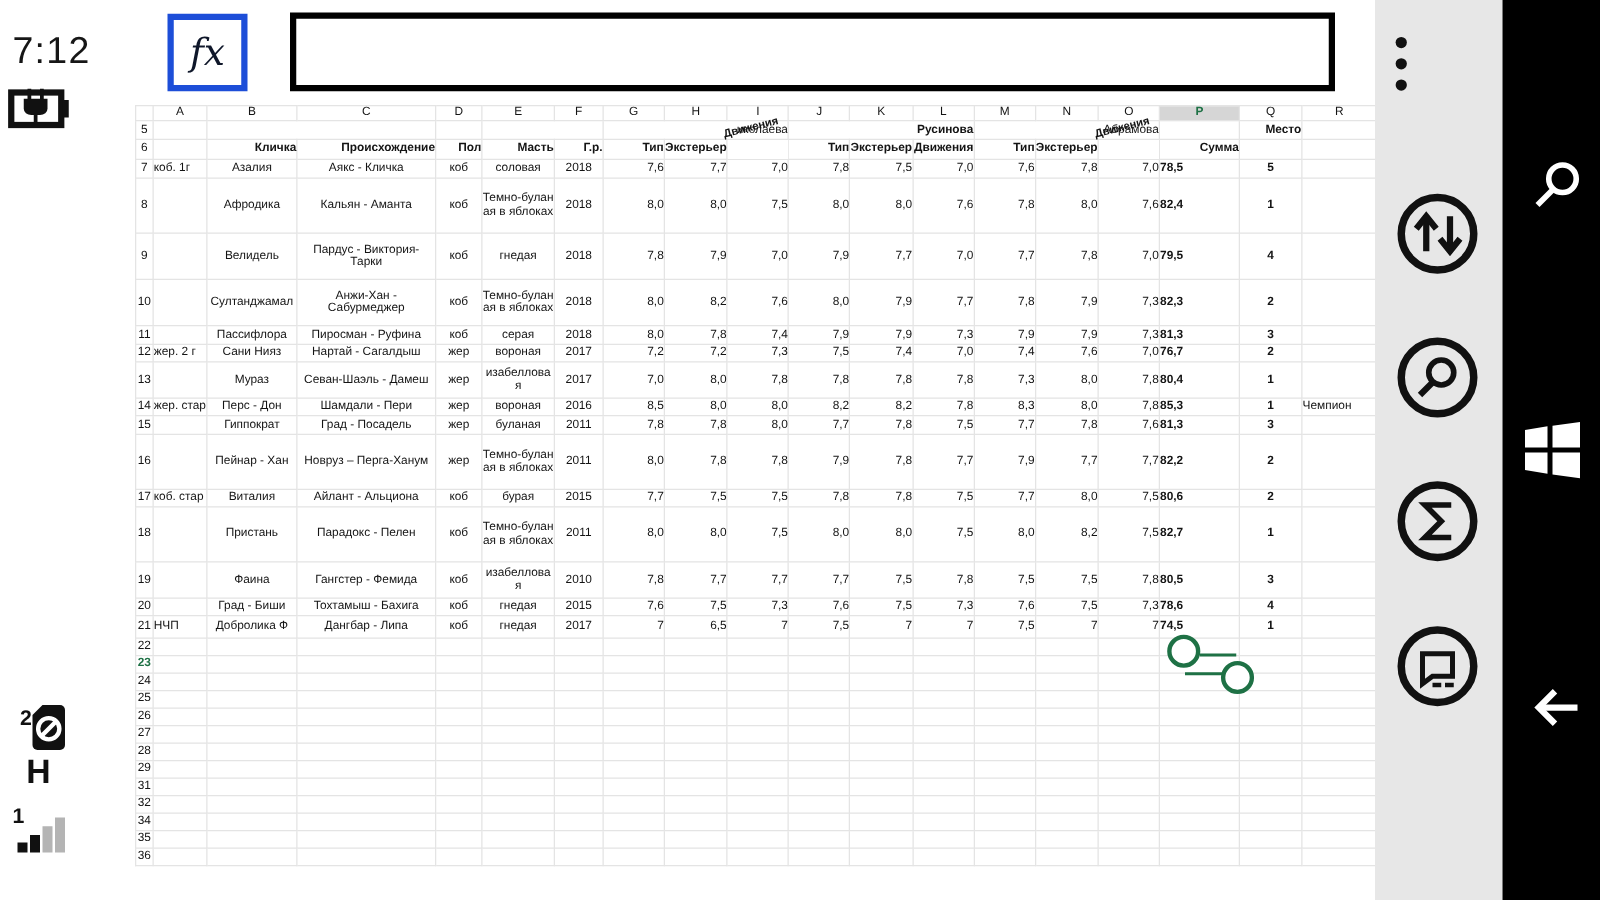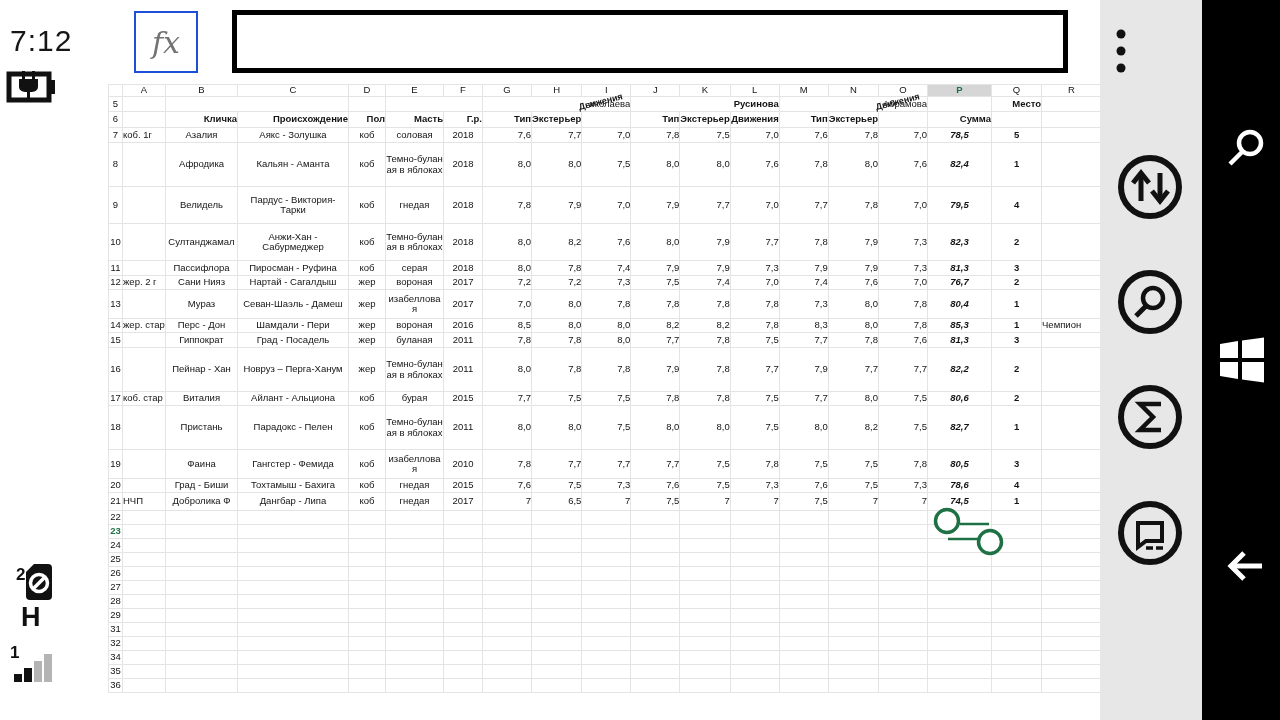--- a/index.html
+++ b/index.html
@@ -6,39 +6,39 @@
   html,body { width:1280px; height:720px; background:#fff; overflow:hidden;
               font-family:"Liberation Sans", sans-serif; }
   #stage { position:relative; width:1280px; height:720px; background:#fff; }
 
   
   .time { position:absolute; left:10px; top:24px; font-size:30px; color:#161616; letter-spacing:1px; }
   .svgicon { position:absolute; }
 
   
   .fxbox { position:absolute; left:134px; top:11px; width:64px; height:62px;
-           border:2px solid #1d4ed8; background:#fff; display:flex; align-items:center; justify-content:center;
-           font-family:"DejaVu Serif", serif; font-style:italic; font-size:30px; color:#737373; }
+           border:5px solid #1d4ed8; background:#fff; display:flex; align-items:center; justify-content:center;
+           font-family:"DejaVu Serif", serif; font-style:italic; font-size:30px; color:#0f172a; }
   .fbar  { position:absolute; left:232px; top:10px; width:836px; height:63px;
            border:5px solid #000; background:#fff; font-size:16px; padding:4px; color:#111; }
 
   
   #sheet { position:absolute; left:108px; top:84px; }
   table.grid { border-collapse:collapse; table-layout:fixed; }
   table.grid td, table.grid th { padding:0; font-size:9.5px; color:#141414; vertical-align:middle;
            border:1px solid #e4e4e4; background:#fff; line-height:1.08; }
   th.ch { font-size:8.5px; font-weight:400; color:#8f8f8f; text-align:center; border:1px solid #d6d6d6; height:12px; }
   th.ch.sel { background:#d6d6d6; color:#1e7145; font-weight:bold; }
   td.rn { font-size:8.5px; color:#8f8f8f; text-align:center; }
   td.rn.sel { color:#1e7145; font-weight:bold; }
   td.blk { border:1.5px solid #000; }
   td.cat { text-align:left; padding-left:2px; white-space:nowrap; overflow:hidden; }
   td.ctr { text-align:center; }
   td.num { text-align:right; vertical-align:bottom; padding-right:3px; padding-bottom:1px; }
-  td.sum { text-align:center; vertical-align:bottom; padding-right:2px; padding-bottom:1px; font-weight:bold; font-size:10px;font-style:italic; }
+  td.sum { text-align:left; vertical-align:bottom; padding-right:2px; padding-bottom:1px; font-weight:bold; font-size:10px; }
   td.place { text-align:center; color:#d40000; font-weight:bold; }
   td.wrap { text-align:center; overflow:hidden; }
   td.colr { word-break:break-all;margin-top:20px; }
   td.note { text-align:left; padding-left:2px; white-space:nowrap; overflow:hidden; }
   td.hjl { text-align:right; padding-left:2px; font-weight:normal; white-space:nowrap; overflow:hidden; }
   td.hjc { text-align:right; font-weight:bold; }
   td.rel { position:relative; overflow:visible; }
   .rot { position:absolute; left:-3px; top:-9px; transform:rotate(-14deg); transform-origin:left center;
          font-weight:bold; font-size:9px; white-space:nowrap; color:#141414; }
 
@@ -167,21 +167,21 @@
               <div class="rot">Движения</div>
             </td>
             <td class="blk hjc">Сумма</td>
             <td class="blk hjc"></td>
             <td></td>
           </tr>
           <tr style="height:15px">
             <td class="rn">7</td>
             <td class="cat">коб. 1г</td>
             <td class="blk ctr wrap">Азалия</td>
-            <td class="blk ctr wrap">Аякс - Золушка</td>
+            <td class="blk ctr wrap">Аякс - Кличка</td>
             <td class="blk ctr">коб</td>
             <td class="blk ctr wrap colr">соловая</td>
             <td class="blk ctr">2018</td>
             <td class="blk num">7,6</td>
             <td class="blk num">7,7</td>
             <td class="blk num">7,0</td>
             <td class="blk num">7,8</td>
             <td class="blk num">7,5</td>
             <td class="blk num">7,0</td>
             <td class="blk num">7,6</td>

